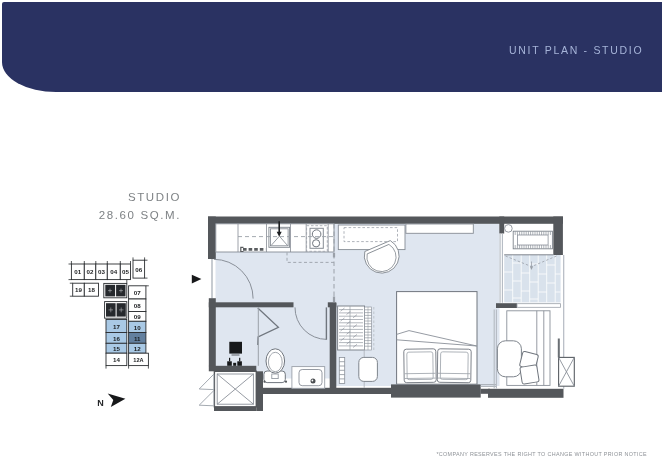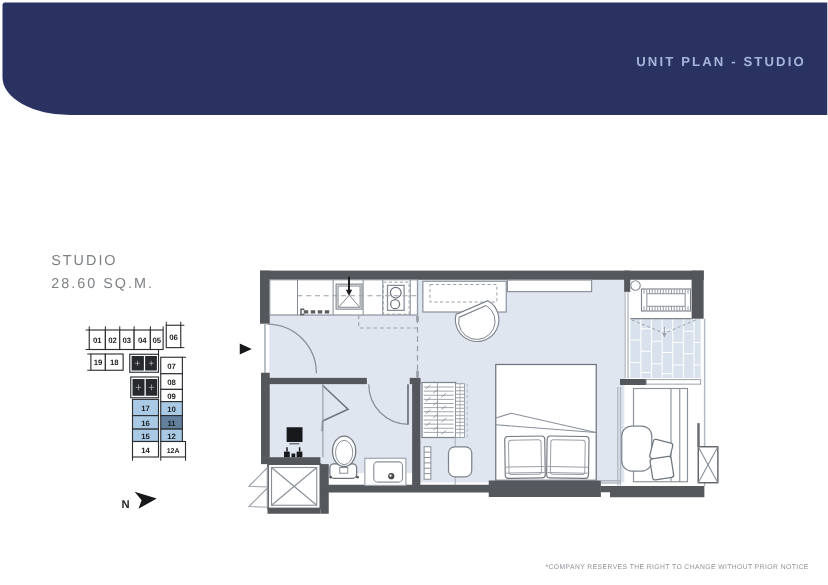--- a/index.html
+++ b/index.html
@@ -5,23 +5,23 @@
   html,body{margin:0;padding:0;}
   body{width:662px;height:468px;position:relative;background:#ffffff;overflow:hidden;
        font-family:"Liberation Sans", sans-serif;}
   .abs{position:absolute;}
 </style>
 </head>
 <body>
 
 <div class="abs" style="left:2px;top:2px;width:660px;height:90px;background:#2a3262;border-radius:2px 0 0 0;border-bottom-left-radius:54px 30px;"></div>
 
-<div class="abs" style="left:469px;top:43.5px;width:140px;color:#a6b4d8;font-size:10.5px;font-weight:bold;letter-spacing:1.7px;white-space:nowrap;padding-left:40px;">UNIT PLAN - STUDIO</div>
-
-<div class="abs" style="left:41px;top:187.5px;width:140px;text-align:left;color:#7e8285;font-size:11.5px;letter-spacing:1.6px;line-height:18px;white-space:nowrap;margin-top:12px;">STUDIO<br>28.60 SQ.M.</div>
+<div class="abs" style="left:469px;top:43.5px;width:140px;color:#a6b4d8;font-size:10.5px;font-weight:normal;letter-spacing:1.7px;white-space:nowrap;padding-left:40px;">UNIT PLAN - STUDIO</div>
+
+<div class="abs" style="left:41px;top:187.5px;width:140px;text-align:right;color:#7e8285;font-size:11.5px;letter-spacing:1.6px;line-height:18px;white-space:nowrap;">STUDIO<br>28.60 SQ.M.</div>
 
 <div class="abs" style="left:242px;top:450.5px;width:405px;text-align:right;color:#8d9196;font-size:5.4px;letter-spacing:0.35px;white-space:nowrap;">*COMPANY RESERVES THE RIGHT TO CHANGE WITHOUT PRIOR NOTICE</div>
 
 <svg class="abs" style="left:0;top:0;" width="662" height="468" viewBox="0 0 662 468">
 
 <rect x="215.5" y="223.5" width="284" height="162.5" fill="#dfe6f0"></rect>
 
 <rect x="258.5" y="378.5" width="71.5" height="10" fill="#ffffff"></rect>
 
 <rect x="501.5" y="224" width="61.5" height="165" fill="#ffffff"></rect>

